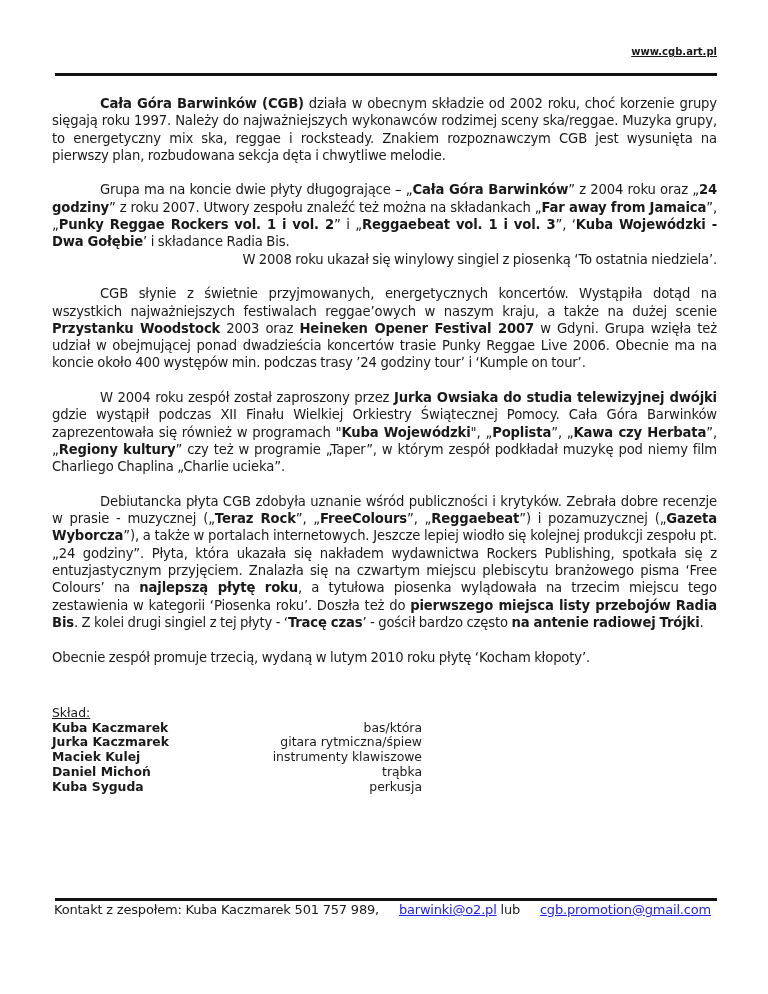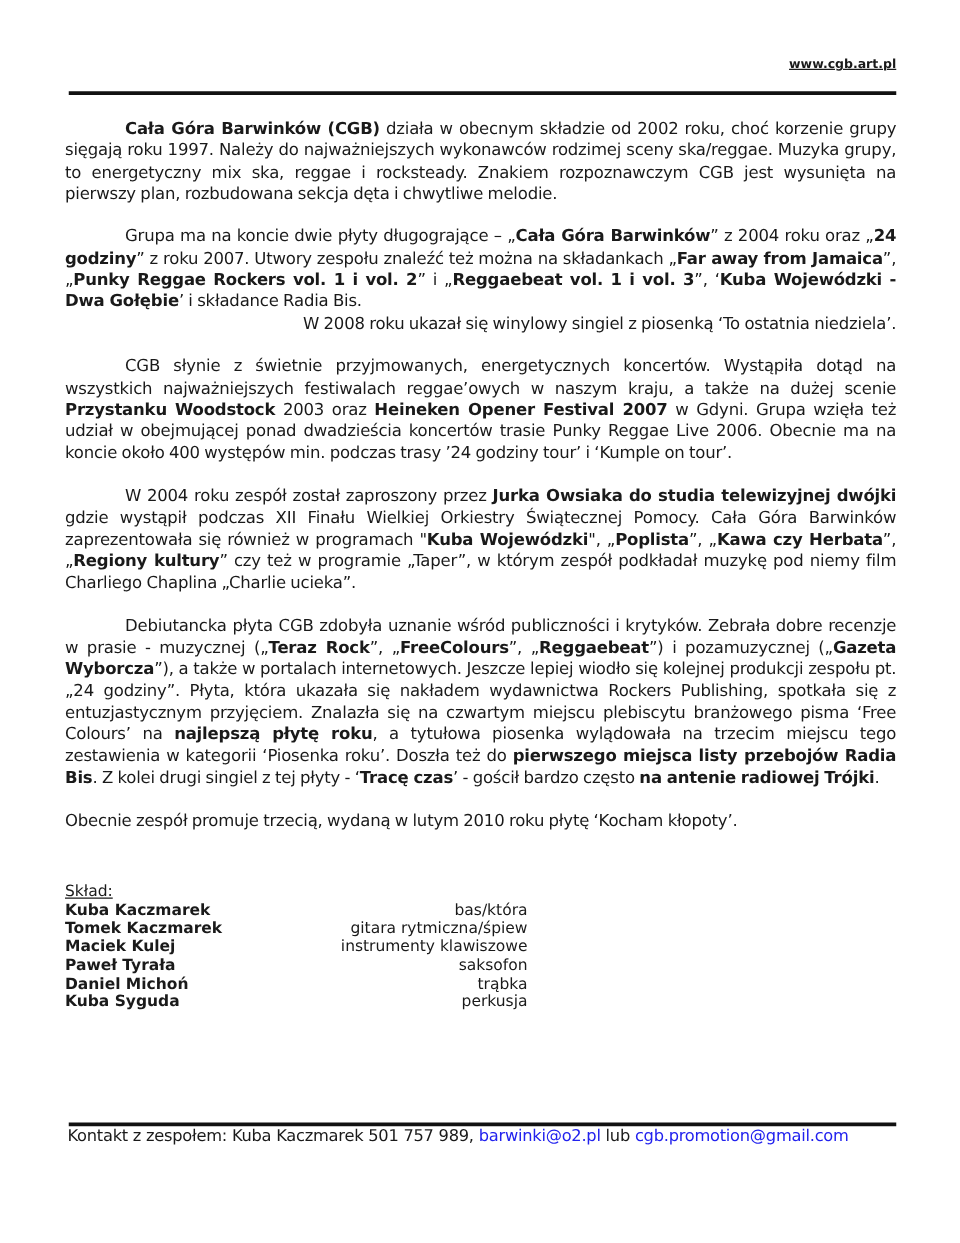--- a/index.html
+++ b/index.html
@@ -72,20 +72,22 @@
     .footer {
       position: absolute;
       left: 54px;
       top: 902px;
       font-size: 13px;
       line-height: 16px;
       letter-spacing: -0.2px;
     }
     .footer a {
       color: #2222ee;
+      text-decoration: underline;
+      margin-left: 16px;
     }
   </style>
 </head>
 <body>
 
 <div class="site-url">www.cgb.art.pl</div>
 <div class="rule top"></div>
 
 <div class="body-text">
   <p><b>Cała Góra Barwinków (CGB)</b><span> działa w obecnym składzie od 2002 roku, choć korzenie grupy sięgają roku 1997. Należy do najważniejszych wykonawców rodzimej sceny ska/reggae. Muzyka grupy, to energetyczny mix ska, reggae i rocksteady. Znakiem rozpoznawczym CGB jest wysunięta na pierwszy plan, rozbudowana sekcja dęta i chwytliwe melodie.</span></p>
@@ -102,30 +104,26 @@
   <p class="noindent" style="text-align:left"><span>Obecnie zespół promuje trzecią, wydaną w lutym 2010 roku płytę ‘Kocham kłopoty’.</span></p>
 </div>
 
 <div class="roster">
   <div class="roster-title">Skład:</div>
   <div class="roster-row">
       <span class="roster-name">Kuba Kaczmarek</span>
       <span class="roster-role">bas/która</span>
     </div>
   <div class="roster-row">
-      <span class="roster-name">Tomek Kaczmarek</span>
+      <span class="roster-name">Jurka Kaczmarek</span>
       <span class="roster-role">gitara rytmiczna/śpiew</span>
     </div>
   <div class="roster-row">
       <span class="roster-name">Maciek Kulej</span>
       <span class="roster-role">instrumenty klawiszowe</span>
-    </div>
-  <div class="roster-row">
-      <span class="roster-name">Paweł Tyrała</span>
-      <span class="roster-role">saksofon</span>
     </div>
   <div class="roster-row">
       <span class="roster-name">Daniel Michoń</span>
       <span class="roster-role">trąbka</span>
     </div>
   <div class="roster-row">
       <span class="roster-name">Kuba Syguda</span>
       <span class="roster-role">perkusja</span>
     </div>
 </div>

